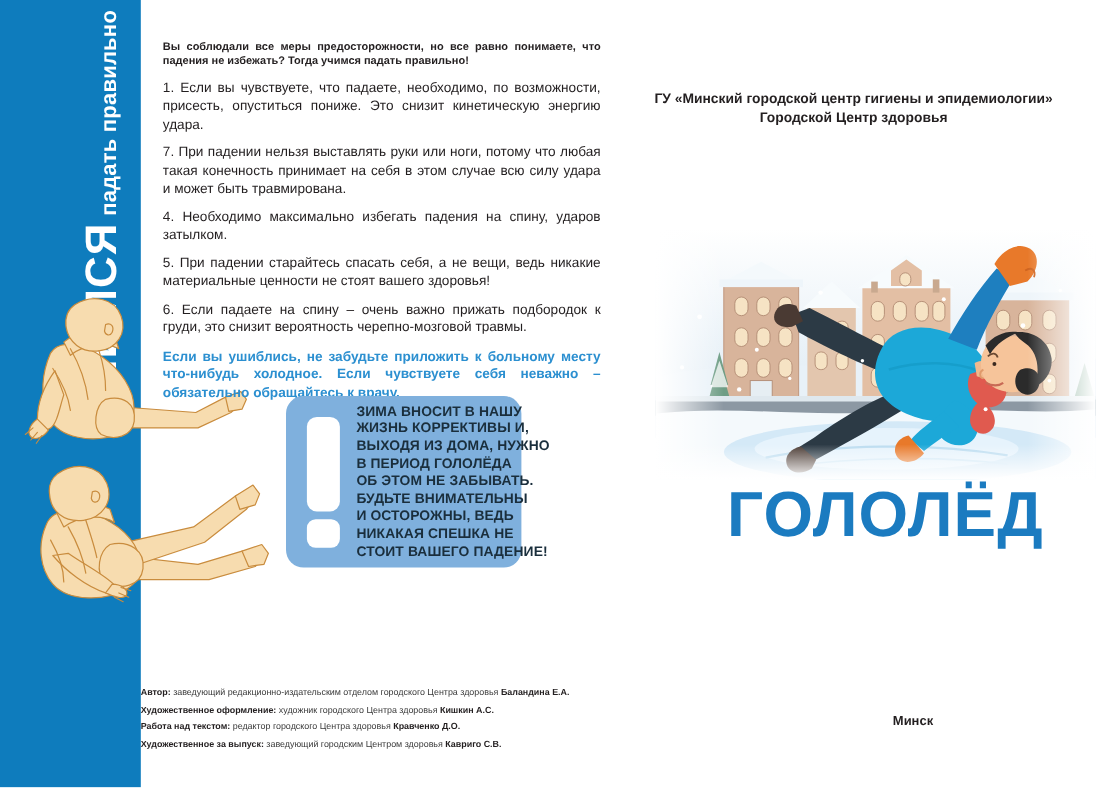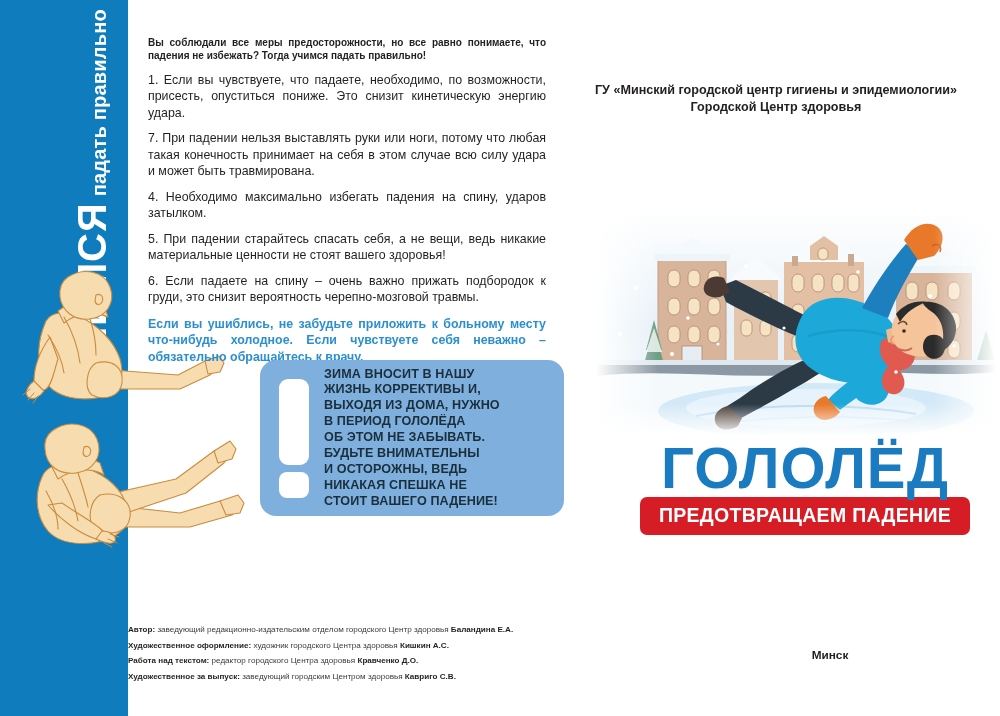--- a/index.html
+++ b/index.html
@@ -48,21 +48,21 @@
     text-align:justify;margin:0 0 9px 0;
   }
   .para.last{margin-bottom:10px;}
   .blue-note{
     font-size:12.4px;font-weight:bold;color:#2B8FD0;line-height:1.33;
     text-align:justify;margin:0;
   }
 
   
   .callout{
-    position:absolute;left:260px;top:360px;width:304px;height:156px;
+    position:absolute;left:260px;top:360px;width:214px;height:156px;
     background:#7FB0DD;border-radius:16px;
     display:flex;align-items:center;
   }
   .excl{
     width:36px;margin-left:16px;margin-right:12px;
     display:flex;flex-direction:column;align-items:center;gap:7px;
     flex:0 0 auto;
   }
   .excl-bar{width:30px;height:86px;background:#ffffff;border-radius:9px;}
   .excl-dot{width:30px;height:26px;background:#ffffff;border-radius:8px;}
@@ -209,21 +209,21 @@
       <div>ОБ ЭТОМ НЕ ЗАБЫВАТЬ.</div>
       <div>БУДЬТЕ ВНИМАТЕЛЬНЫ</div>
       <div>И ОСТОРОЖНЫ, ВЕДЬ</div>
       <div>НИКАКАЯ СПЕШКА НЕ</div>
       <div>СТОИТ ВАШЕГО ПАДЕНИЕ!</div>
     </div>
   </div>
 
   <div class="credits">
     <div class="credit-line">
-      <b>Автор:</b><span class="mid"> заведующий редакционно-издательским отделом городского Центр здоровья </span><b>Баландина Е.А.</b>
+      <b>Автор:</b><span class="mid"> заведующий редакционно-издательским отделом городского Центра здоровья </span><b>Баландина Е.А.</b>
     </div>
     <div class="credit-line">
       <b>Художественное оформление:</b><span class="mid"> художник городского Центра здоровья </span><b>Кишкин А.С.</b>
     </div>
     <div class="credit-line">
       <b>Работа над текстом:</b><span class="mid"> редактор городского Центра здоровья </span><b>Кравченко Д.О.</b>
     </div>
     <div class="credit-line">
       <b>Художественное за выпуск:</b><span class="mid"> заведующий городским Центром здоровья </span><b>Кавриго С.В.</b>
     </div>
@@ -413,20 +413,17 @@
 
       <rect x="0" y="0" width="62" height="268" fill="url(#fadeL)"></rect>
       <rect x="338" y="0" width="62" height="268" fill="url(#fadeR)"></rect>
       <rect x="0" y="0" width="400" height="52" fill="url(#fadeT)"></rect>
       <rect x="0" y="236" width="400" height="32" fill="url(#fadeB)"></rect>
     </svg>
   </div>
 
   <div class="title-block">
     <div class="big-title">ГОЛОЛЁД</div>
-    <div class="red-banner">
-      <span>ПРЕДОТВРАЩАЕМ ПАДЕНИЕ</span>
-    </div>
   </div>
 
   <div class="city">Минск</div>
 
 </div>
 
 </body></html>

